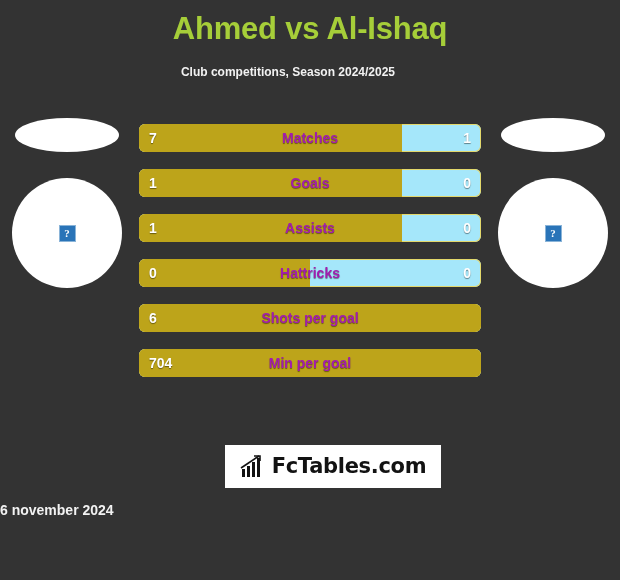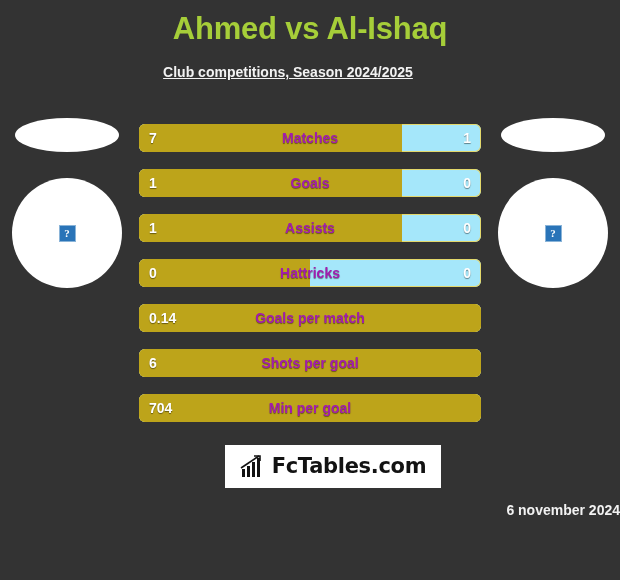--- a/index.html
+++ b/index.html
@@ -35,24 +35,23 @@
     line-height: 38px;
     white-space: nowrap;
   }
   .subtitle {
     position: absolute;
     top: 62px;
     left: 0;
     width: 576px;
     text-align: center;
     color: #f2f2f2;
-    font-size: 14px;
+    font-size: 12px;
     font-weight: bold;
     line-height: 20px;
-    text-decoration: underline;
   }
 
   
   .avatar-col {
     position: absolute;
     top: 118px;
     width: 126px;
     height: 160px;
   }
   .avatar-col.left  { left: 4px; }
@@ -172,21 +171,21 @@
     font-weight: bold;
     letter-spacing: -0.3px;
     line-height: 21px;
     font-family: "DejaVu Sans", sans-serif;
   }
   .date {
     position: absolute;
     top: 500px;
     left: 0;
     width: 620px;
-    text-align: right;
+    text-align: left;
     color: #f2f2f2;
     font-size: 14px;
     font-weight: bold;
     line-height: 20px;
   }
 </style>
 </head>
 <body>
 
 <div class="page">
@@ -225,25 +224,20 @@
         <div class="bar-fill" style="width: 77%;"></div>
         <span class="bar-val left">1</span>
         <span class="bar-label">Assists</span>
         <span class="bar-val right">0</span>
       </div>
       <div class="bar-row">
         <div class="bar-fill" style="width: 50%;"></div>
         <span class="bar-val left">0</span>
         <span class="bar-label">Hattricks</span>
         <span class="bar-val right">0</span>
-      </div>
-      <div class="bar-row single">
-        <div class="bar-fill" style="width: 100%;"></div>
-        <span class="bar-val left">0.14</span>
-        <span class="bar-label">Goals per match</span>
       </div>
       <div class="bar-row single">
         <div class="bar-fill" style="width: 100%;"></div>
         <span class="bar-val left">6</span>
         <span class="bar-label">Shots per goal</span>
       </div>
       <div class="bar-row single">
         <div class="bar-fill" style="width: 100%;"></div>
         <span class="bar-val left">704</span>
         <span class="bar-label">Min per goal</span>

